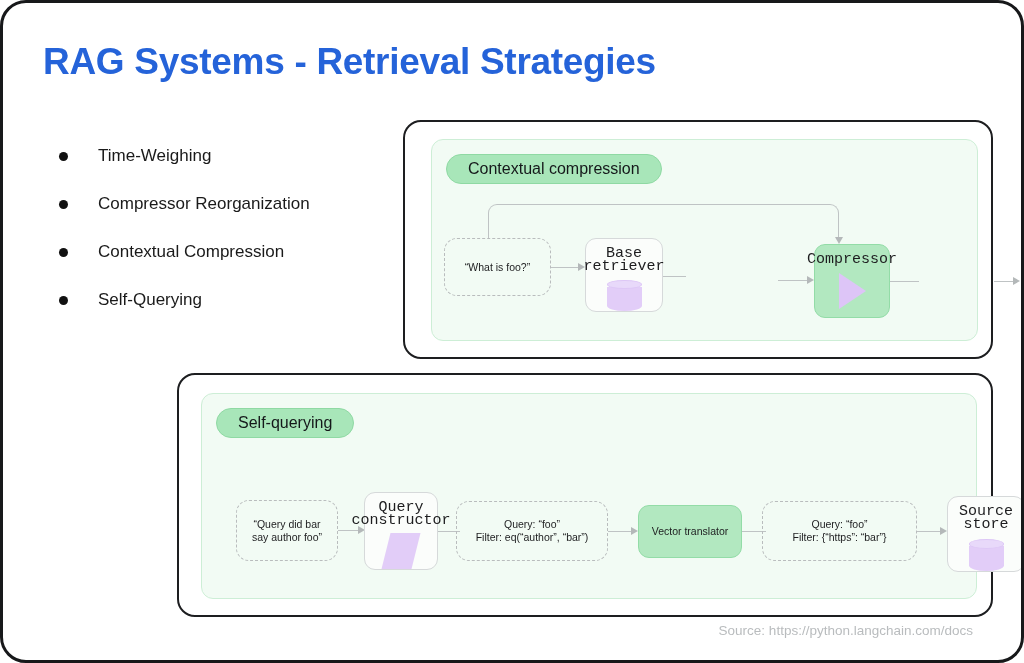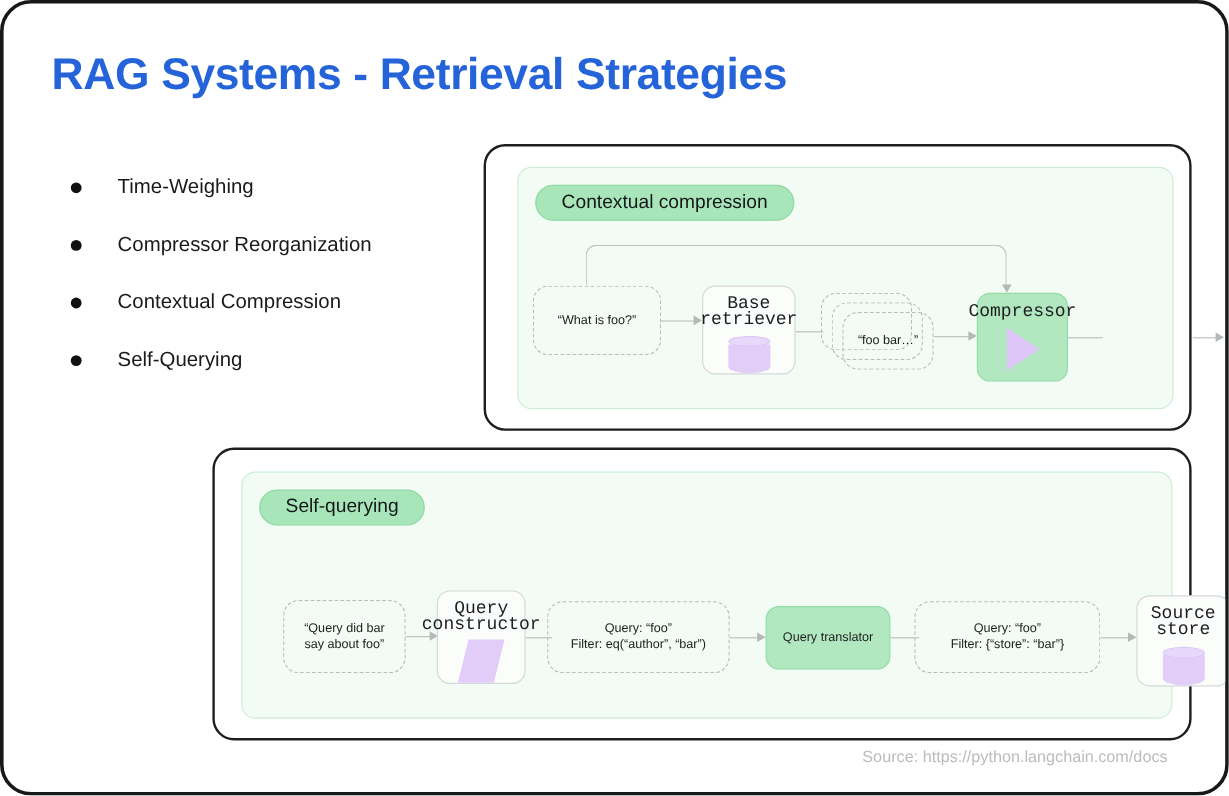--- a/index.html
+++ b/index.html
@@ -249,27 +249,20 @@
       <div class="node node-solid" style="left:153px; top:98px; width:78px; height:74px; justify-content:flex-start; padding-top:8px;">
         <span class="node-title">Base retriever</span>
         <span class="cyl" style="width:35px; height:38px; margin-top:7px;">
           <span class="body"></span>
           <span class="top"></span>
         </span>
       </div>
 
       <div class="conn" style="left:231px; top:136px; width:23px;"></div>
 
-      <div class="stack" style="left:252px; top:104px; width:108px; height:70px;">
-        <div class="layer" style="left:0; top:0; width:76px; height:48px;"></div>
-        <div class="layer" style="left:9px; top:8px; width:76px; height:48px;"></div>
-        <div class="layer front" style="left:18px; top:16px; width:76px; height:48px;">
-          <span>“foo bar…”</span>
-        </div>
-      </div>
 
       <div class="conn" style="left:346px; top:140px; width:31px;"></div>
       <div class="arrowhead" style="left:375px; top:135.5px;"></div>
 
       <div class="node node-green" style="left:382px; top:104px; width:76px; height:74px; justify-content:flex-start; padding-top:8px;">
         <span class="node-title">Compressor</span>
         <span class="tri" style="margin-top:7px;"></span>
       </div>
 
       <div class="conn" style="left:458px; top:141px; width:29px;"></div>
@@ -281,21 +274,21 @@
     </div>
   </div>
 
   <div class="diagram-card" id="diagram-card-2">
     <div class="diagram-panel">
 
       <div class="panel-pill">Self-querying</div>
 
       <div class="node node-dashed" style="left:34px; top:106px; width:102px; height:61px;">
         <span>“Query did bar</span>
-        <span>say about foo”</span>
+        <span>say author foo”</span>
       </div>
 
       <div class="conn" style="left:136px; top:136px; width:22px;"></div>
       <div class="arrowhead" style="left:156px; top:131.5px;"></div>
 
       <div class="node node-solid" style="left:162px; top:98px; width:74px; height:78px; justify-content:flex-start; padding-top:8px;">
         <span class="node-title">Query</span>
         <span class="node-title">constructor</span>
         <span class="para" style="margin-top:6px;"></span>
       </div>
@@ -304,28 +297,28 @@
 
       <div class="node node-dashed" style="left:254px; top:107px; width:152px; height:60px;">
         <span>Query: “foo”</span>
         <span>Filter: eq(“author”, “bar”)</span>
       </div>
 
       <div class="conn" style="left:406px; top:137px; width:25px;"></div>
       <div class="arrowhead" style="left:429px; top:132.5px;"></div>
 
       <div class="node node-green" style="left:436px; top:111px; width:104px; height:53px;">
-        <span>Query translator</span>
+        <span>Vector translator</span>
       </div>
 
       <div class="conn" style="left:540px; top:137px; width:24px;"></div>
 
       <div class="node node-dashed" style="left:560px; top:107px; width:155px; height:60px;">
         <span>Query: “foo”</span>
-        <span>Filter: {“store”: “bar”}</span>
+        <span>Filter: {“https”: “bar”}</span>
       </div>
 
       <div class="conn" style="left:715px; top:137px; width:25px;"></div>
       <div class="arrowhead" style="left:738px; top:132.5px;"></div>
 
       <div class="node node-solid" style="left:745px; top:102px; width:78px; height:76px; justify-content:flex-start; padding-top:8px;">
         <span class="node-title">Source store</span>
         <span class="cyl" style="width:35px; height:38px; margin-top:8px;">
           <span class="body"></span>
           <span class="top"></span>

